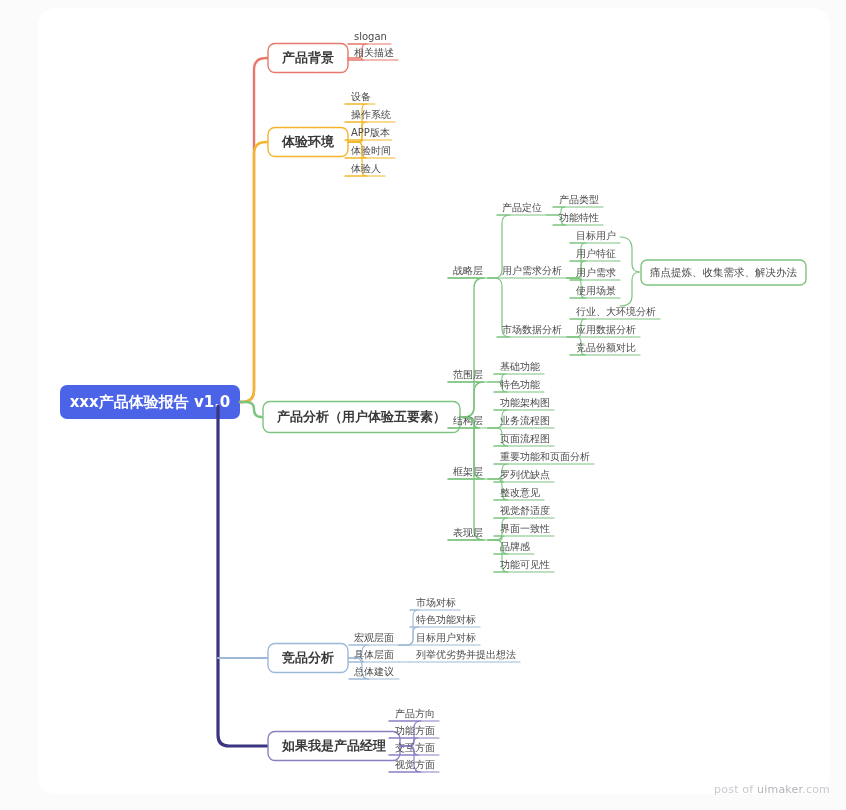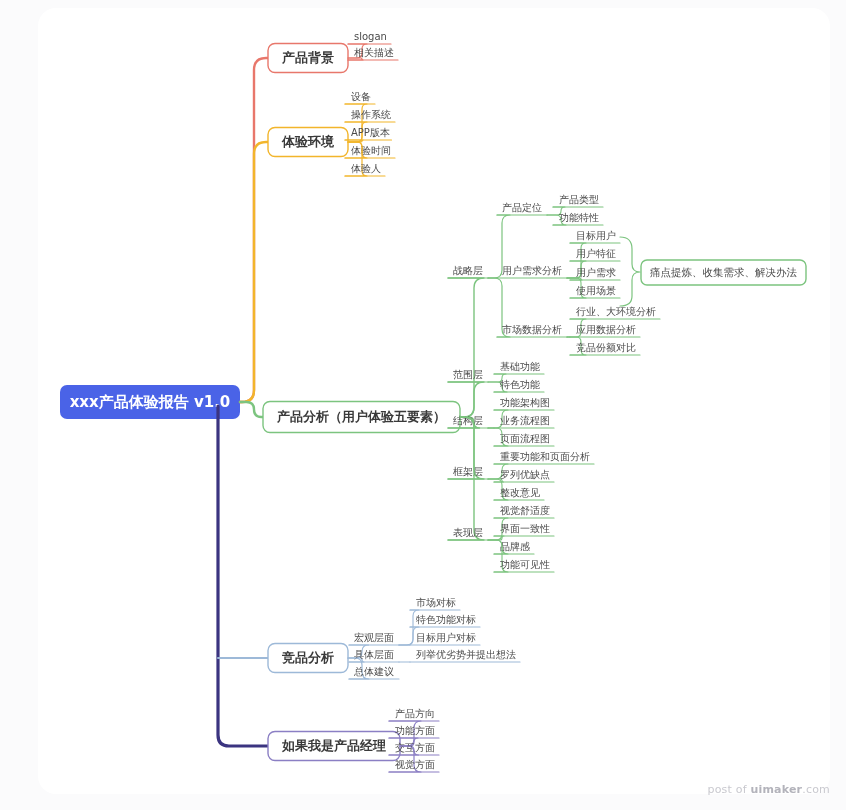--- a/index.html
+++ b/index.html
@@ -61,21 +61,21 @@
     position: absolute;
     right: 16px;
     bottom: 14px;
     font-size: 11px;
     color: #c9c9cf;
     letter-spacing: 0.2px;
     user-select: none;
   }
   #watermark b {
     color: #b3b3bb;
-    font-weight: bold;
+    font-weight: normal;
   }
 </style>
 </head>
 <body>
 
 <div id="canvas">
   <div id="card"></div>
   <svg id="mapsvg" viewBox="0 0 846 810" xmlns="http://www.w3.org/2000/svg">
       <rect x="60" y="385" width="180" height="34" rx="7" ry="7" id="root-rect"></rect>
       <text x="150" y="402" font-size="15" id="root-text" text-anchor="middle" font-family="&quot;DejaVu Sans&quot;,&quot;Liberation Sans&quot;,sans-serif">xxx产品体验报告 v1.0</text>

